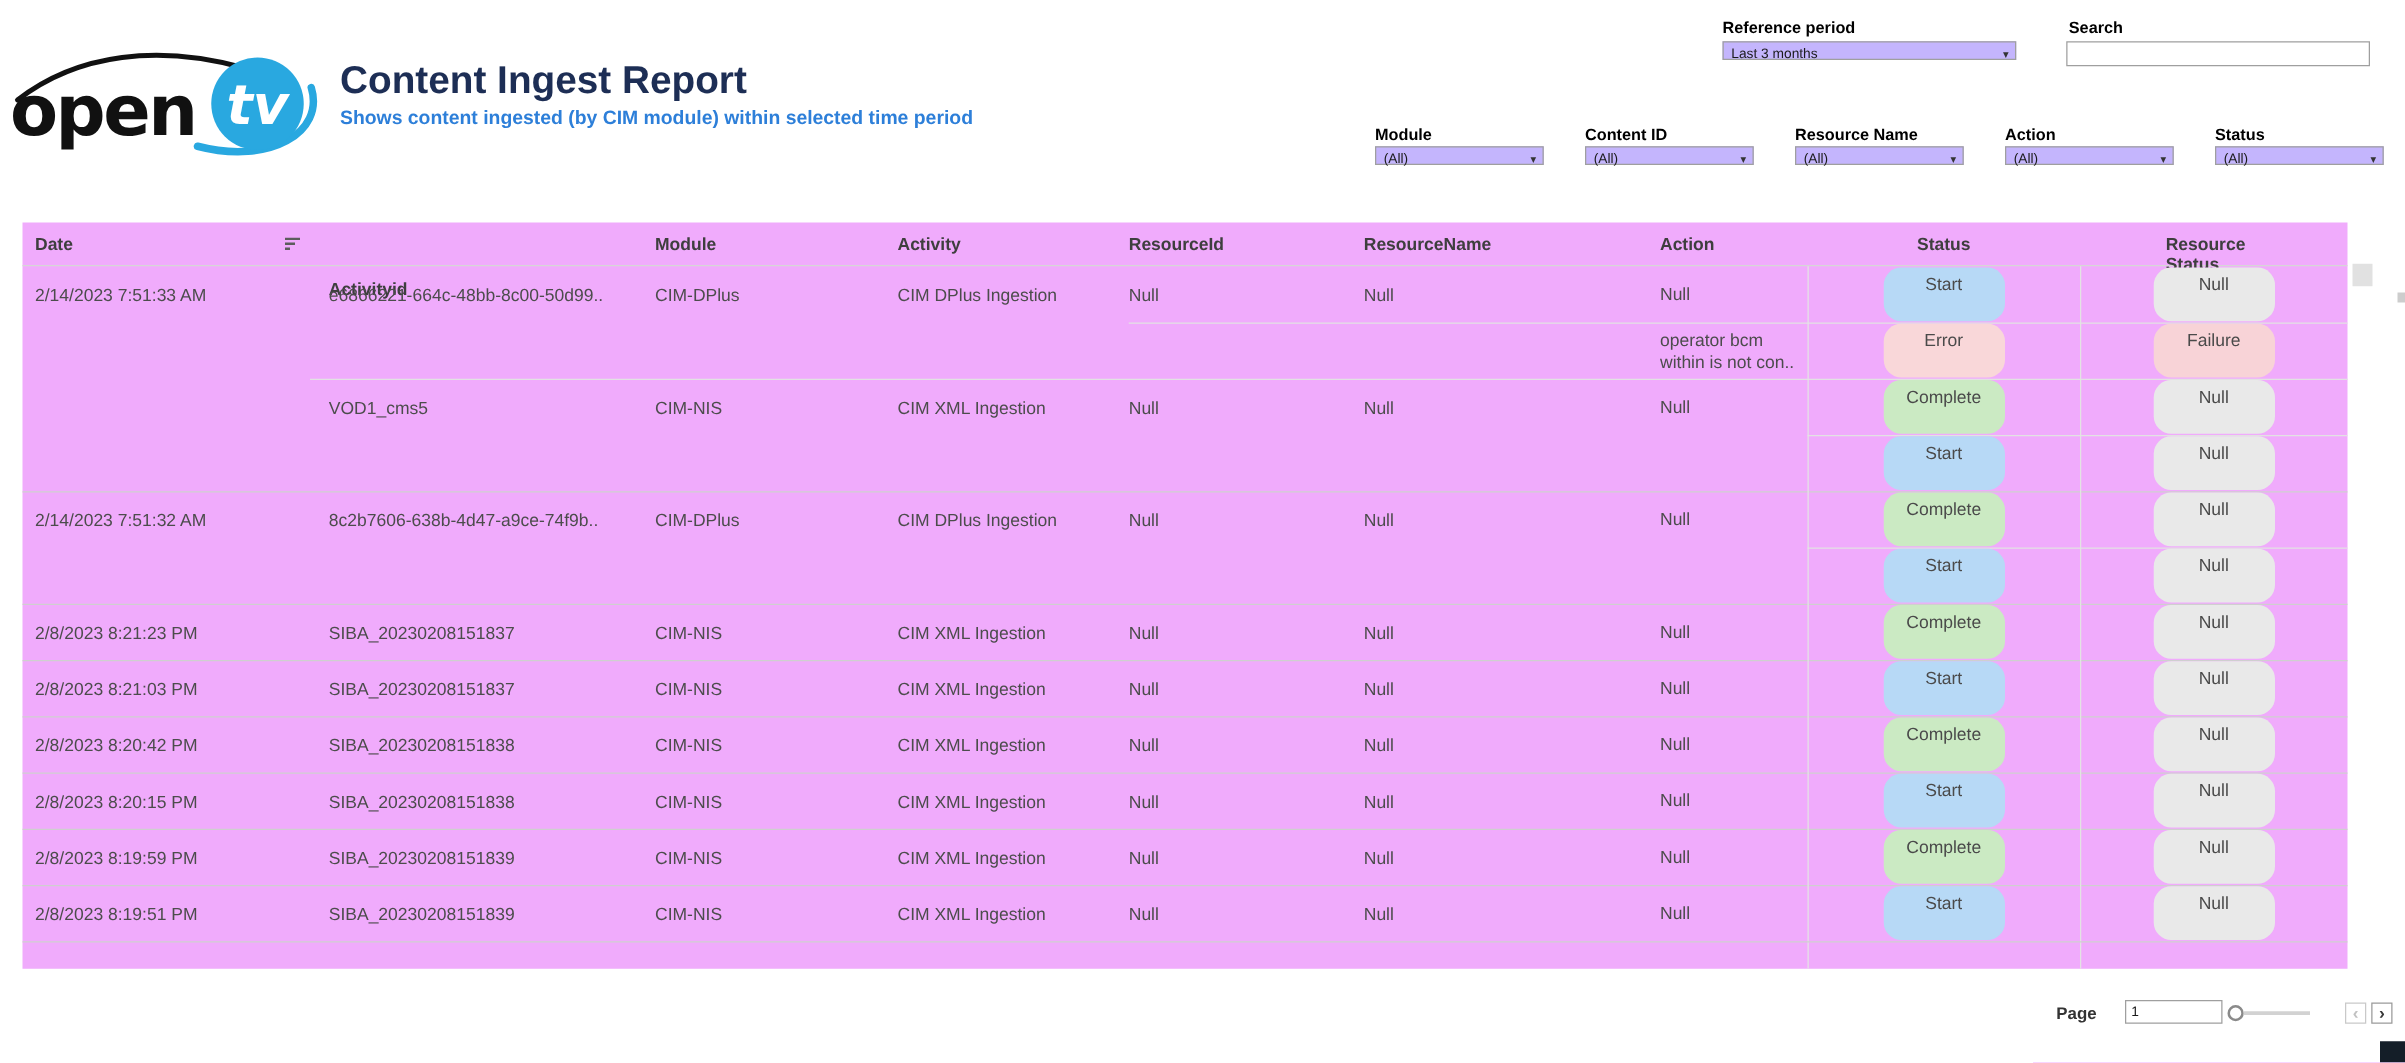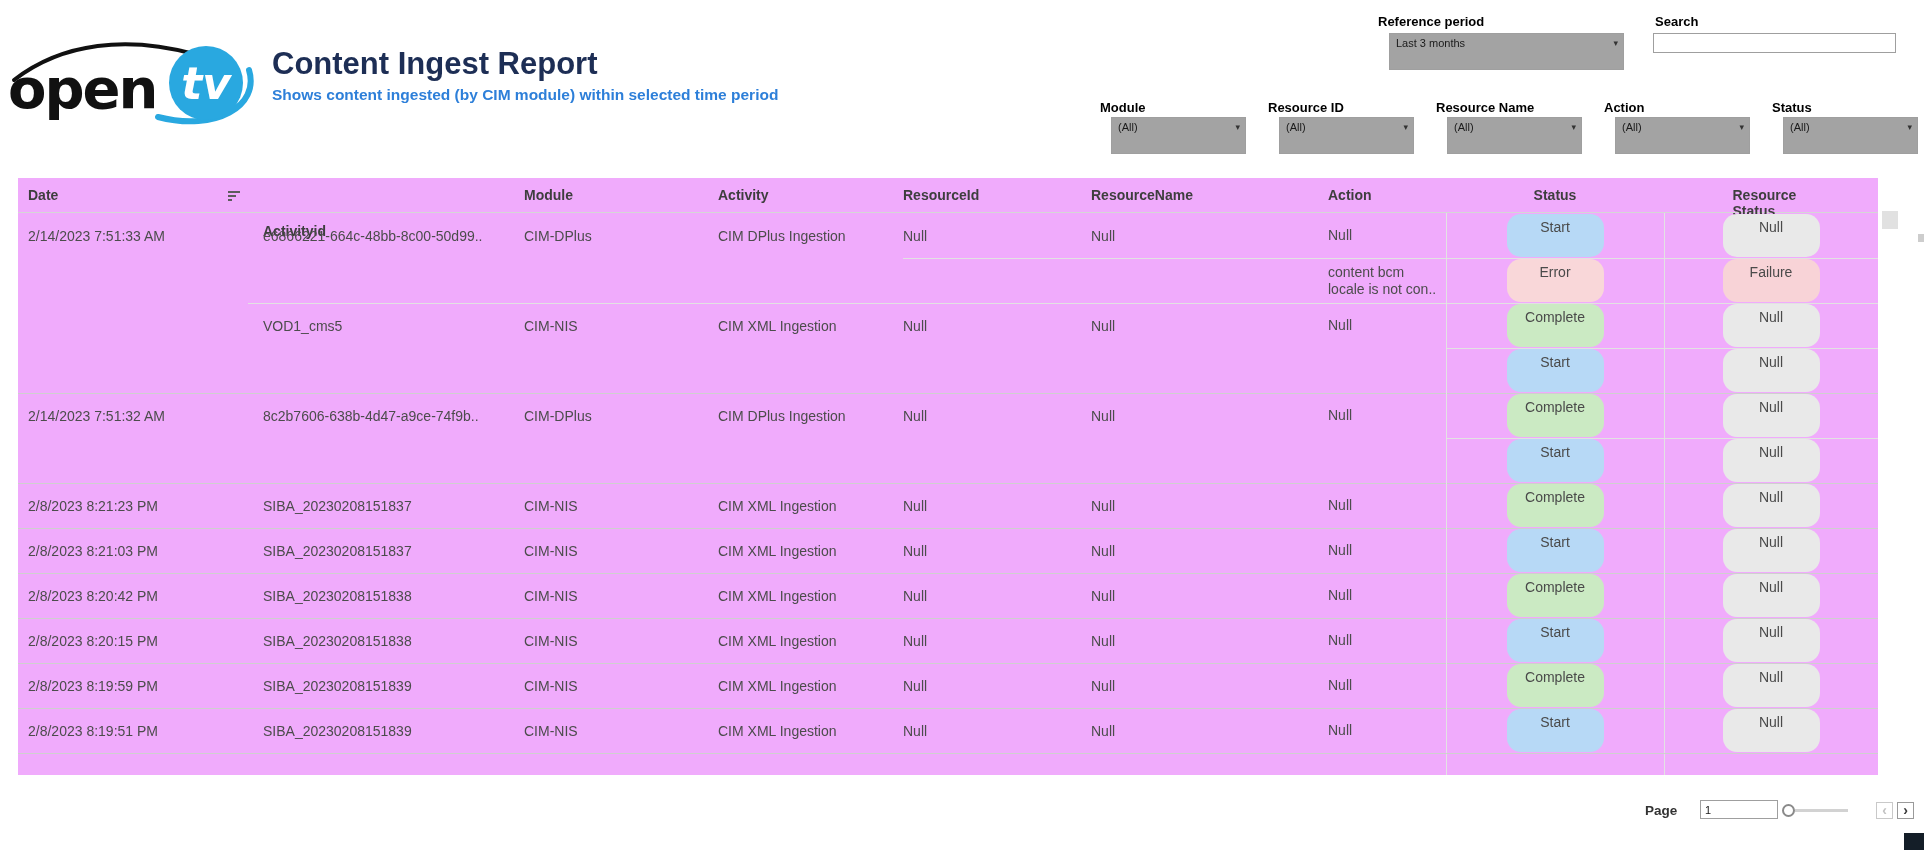--- a/index.html
+++ b/index.html
@@ -6,22 +6,22 @@
   body{
     width:1924px;height:850px;position:relative;overflow:hidden;
     background:#ffffff;font-family:"Liberation Sans",sans-serif;
   }
   
   #logo{position:absolute;left:8px;top:28px;width:255px;height:100px;}
   #report-title{position:absolute;left:272px;top:46px;font-size:31px;font-weight:bold;color:#1d2e55;}
   #report-subtitle{position:absolute;left:272px;top:86px;font-size:15.5px;font-weight:bold;color:#2d7fd9;}
   
   .flabel{position:absolute;font-size:13px;font-weight:bold;color:#000;}
-  .dd{position:absolute;height:37px;background:#a3a3a3;border:1px solid #9f9f9f;box-sizing:border-box;
-      font-size:11px;color:#1a1a1a;line-height:18px;padding-left:6px;margin-left:11px;}
+  .dd{position:absolute;height:15px;background:#c4b5fd;border:1px solid #9f9f9f;box-sizing:border-box;
+      font-size:11px;color:#1a1a1a;line-height:18px;padding-left:6px;}
   .dd .arrow{position:absolute;right:5px;top:0;font-size:9px;color:#333;line-height:18px;}
   .tbox{position:absolute;height:20px;background:#fff;border:1px solid #9f9f9f;box-sizing:border-box;
       font-size:11px;color:#1a1a1a;padding:0 4px;outline:none;font-family:"Liberation Sans",sans-serif;}
   
   #table{position:absolute;left:18px;top:178px;width:1860px;height:597px;background:#f0abfc;}
   #thead{position:absolute;left:0;top:0;width:100%;height:35px;border-bottom:1px solid #d6d6d6;box-sizing:border-box;}
   .th{position:absolute;top:9px;font-size:14px;font-weight:bold;color:#3e3e3e;}
   .th-center{transform:translateX(-50%);}
   #sort-icon{position:absolute;left:210px;top:11px;}
   #rows{position:absolute;left:0;top:35px;width:100%;}
@@ -80,21 +80,21 @@
   <span class="arrow">▾</span>
 </div>
 <div class="flabel" style="left:1655px;top:14px;">Search</div>
 <input class="tbox" style="left: 1653px; top: 33px; width: 243px;" value="">
 
 <div class="flabel" style="left:1100px;top:100px;">Module</div>
 <div class="dd" style="left:1100px;top:117px;width:135px;">
   <span>(All)</span>
   <span class="arrow">▾</span>
 </div>
-<div class="flabel" style="left:1268px;top:100px;">Resource ID</div>
+<div class="flabel" style="left:1268px;top:100px;">Content ID</div>
 <div class="dd" style="left:1268px;top:117px;width:135px;">
   <span>(All)</span>
   <span class="arrow">▾</span>
 </div>
 <div class="flabel" style="left:1436px;top:100px;">Resource Name</div>
 <div class="dd" style="left:1436px;top:117px;width:135px;">
   <span>(All)</span>
   <span class="arrow">▾</span>
 </div>
 <div class="flabel" style="left:1604px;top:100px;">Action</div>
@@ -138,21 +138,21 @@
         <div class="cell c-action">Null</div>
         <div class="cell c-status">
           <div class="pill" style="background: rgb(183, 217, 246);">Start</div>
         </div>
         <div class="cell c-rstatus">
           <div class="pill" style="background: rgb(233, 233, 233);">Null</div>
         </div>
       </div>
       <div class="row">
         <div class="sep sep-partial-resource"></div>
-        <div class="cell c-action">content bcm locale is not con..</div>
+        <div class="cell c-action">operator bcm within is not con..</div>
         <div class="cell c-status">
           <div class="pill" style="background: rgb(249, 215, 217);">Error</div>
         </div>
         <div class="cell c-rstatus">
           <div class="pill" style="background: rgb(248, 211, 215);">Failure</div>
         </div>
       </div>
       <div class="row">
         <div class="sep sep-partial-activity"></div>
         <div class="cell c-activityid">VOD1_cms5</div>

